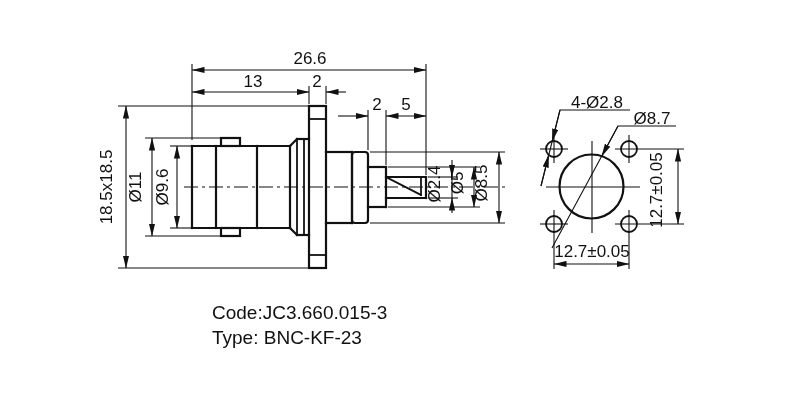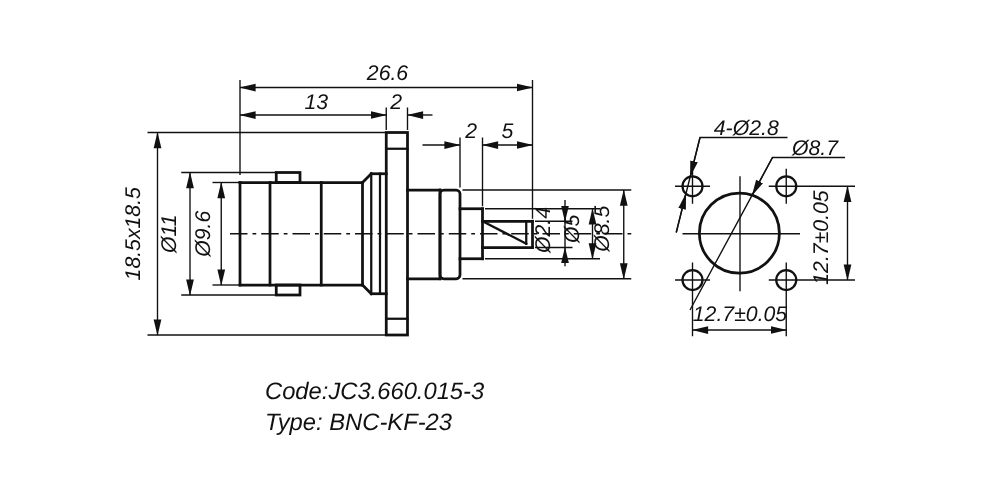--- a/index.html
+++ b/index.html
@@ -1,17 +1,17 @@
 <!DOCTYPE html>
 <html><head>
 <meta charset="utf-8">
 <style>
   html,body{margin:0;padding:0;background:#ffffff;}
   .page{width:800px;height:400px;background:#ffffff;position:relative;overflow:hidden;
-        font-family:"Liberation Sans", sans-serif;font-style:italic;}
+        font-family:"Liberation Sans", sans-serif;}
   svg{display:block;}
   svg text{font-family:"Liberation Sans", sans-serif;fill:#111;}
   .obj{stroke:#111;stroke-width:2.2;fill:none;stroke-linecap:square;stroke-linejoin:miter;}
   .obj2{stroke:#111;stroke-width:1.8;fill:none;stroke-linecap:square;}
   .thin{stroke:#111;stroke-width:1.1;fill:none;}
   .dim{stroke:#111;stroke-width:1.1;fill:none;}
   .cl{stroke:#111;stroke-width:1.1;fill:none;stroke-dasharray:14 4 3 4;}
   .dimtxt{font-size:17px;}
   .caption{font-size:19px;}
 </style>

